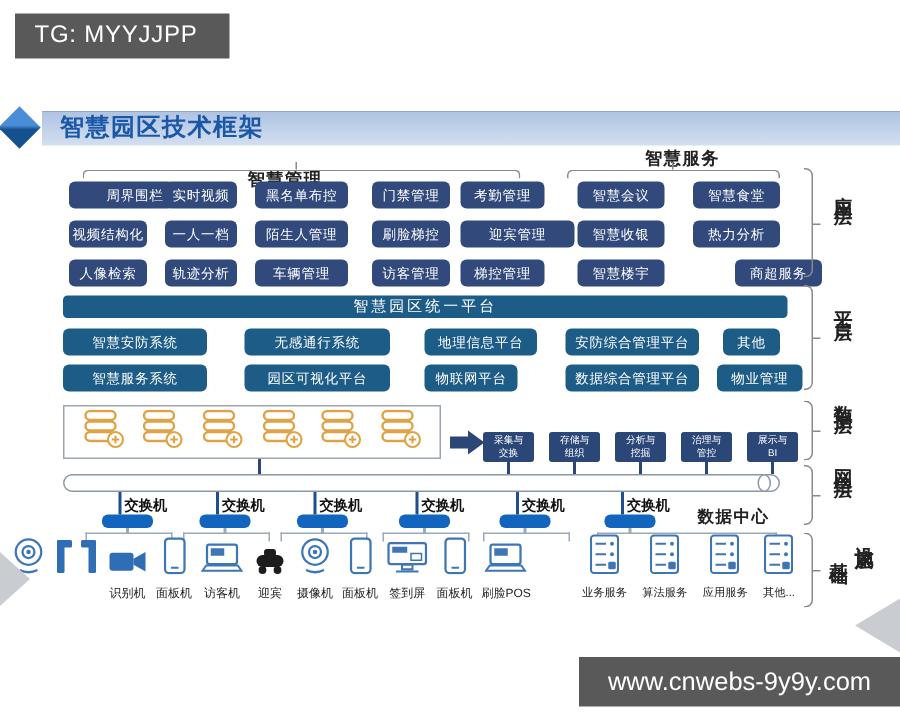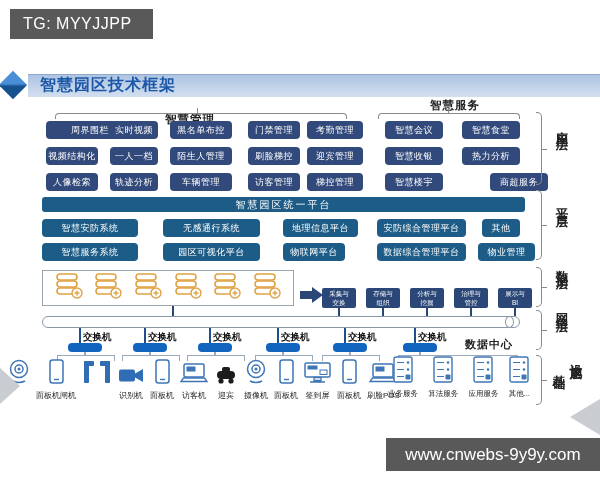--- a/index.html
+++ b/index.html
@@ -94,21 +94,21 @@
       <div class="app-btn" style="left: 110px; top: 121px; width: 48px;">实时视频</div>
       <div class="app-btn" style="left: 110px; top: 147px; width: 48px;">一人一档</div>
       <div class="app-btn" style="left: 110px; top: 173px; width: 48px;">轨迹分析</div>
       <div class="app-btn" style="left: 170px; top: 121px; width: 62px;">黑名单布控</div>
       <div class="app-btn" style="left: 170px; top: 147px; width: 62px;">陌生人管理</div>
       <div class="app-btn" style="left: 170px; top: 173px; width: 62px;">车辆管理</div>
       <div class="app-btn" style="left: 248px; top: 121px; width: 52px;">门禁管理</div>
       <div class="app-btn" style="left: 248px; top: 147px; width: 52px;">刷脸梯控</div>
       <div class="app-btn" style="left: 248px; top: 173px; width: 52px;">访客管理</div>
       <div class="app-btn" style="left: 307px; top: 121px; width: 56px;">考勤管理</div>
-      <div class="app-btn" style="left: 307px; top: 147px; width: 56px;">迎宾管理</div>
+      <div class="app-btn" style="left: 307px; top: 147px; width: 76px;">迎宾管理</div>
       <div class="app-btn" style="left: 307px; top: 173px; width: 56px;">梯控管理</div>
       <div class="app-btn" style="left: 385px; top: 121px; width: 58px;">智慧会议</div>
       <div class="app-btn" style="left: 385px; top: 147px; width: 58px;">智慧收银</div>
       <div class="app-btn" style="left: 385px; top: 173px; width: 58px;">智慧楼宇</div>
       <div class="app-btn" style="left: 462px; top: 121px; width: 58px;">智慧食堂</div>
       <div class="app-btn" style="left: 462px; top: 147px; width: 58px;">热力分析</div>
       <div class="app-btn" style="left: 462px; top: 173px; width: 58px; margin-left: 28px;">商超服务</div>
     </div>
 
   <div id="unified-bar" class="abs">智慧园区统一平台</div>
@@ -236,27 +236,20 @@
       <div class="device">
         <span><svg width="22" height="25" viewBox="0 0 22 25">
             <circle cx="11" cy="10" r="8.5" fill="#fff" stroke="#3e76b5" stroke-width="1.5"></circle>
             <circle cx="11" cy="10" r="4" fill="none" stroke="#3e76b5" stroke-width="1.5"></circle>
             <circle cx="11" cy="10" r="1.5" fill="#3e76b5"></circle>
             <path d="M5 22c4 2 8 2 12 0" fill="none" stroke="#3e76b5" stroke-width="1.5"></path>
           </svg></span>
         <div class="lbl"></div>
       </div>
       <div class="device">
-        <span><svg width="15" height="25" viewBox="0 0 15 25">
-            <rect x="1" y="1" width="13" height="23" rx="2.5" fill="#fff" stroke="#3e76b5" stroke-width="1.5"></rect>
-            <path d="M5 20.5h5" stroke="#3e76b5" stroke-width="1.4"></path>
-          </svg></span>
-        <div class="lbl">面板机闸机</div>
-      </div>
-      <div class="device">
         <span><svg width="30" height="24" viewBox="0 0 30 24" fill="#2f6db5">
             <rect x="2" y="1" width="5" height="22" rx="1"></rect>
             <rect x="2" y="1" width="10" height="5" rx="1"></rect>
             <rect x="23" y="1" width="5" height="22" rx="1"></rect>
             <rect x="18" y="1" width="10" height="5" rx="1"></rect>
           </svg></span>
         <div class="lbl"></div>
       </div>
       <div class="device">
         <span><svg width="26" height="17" viewBox="0 0 26 17">

